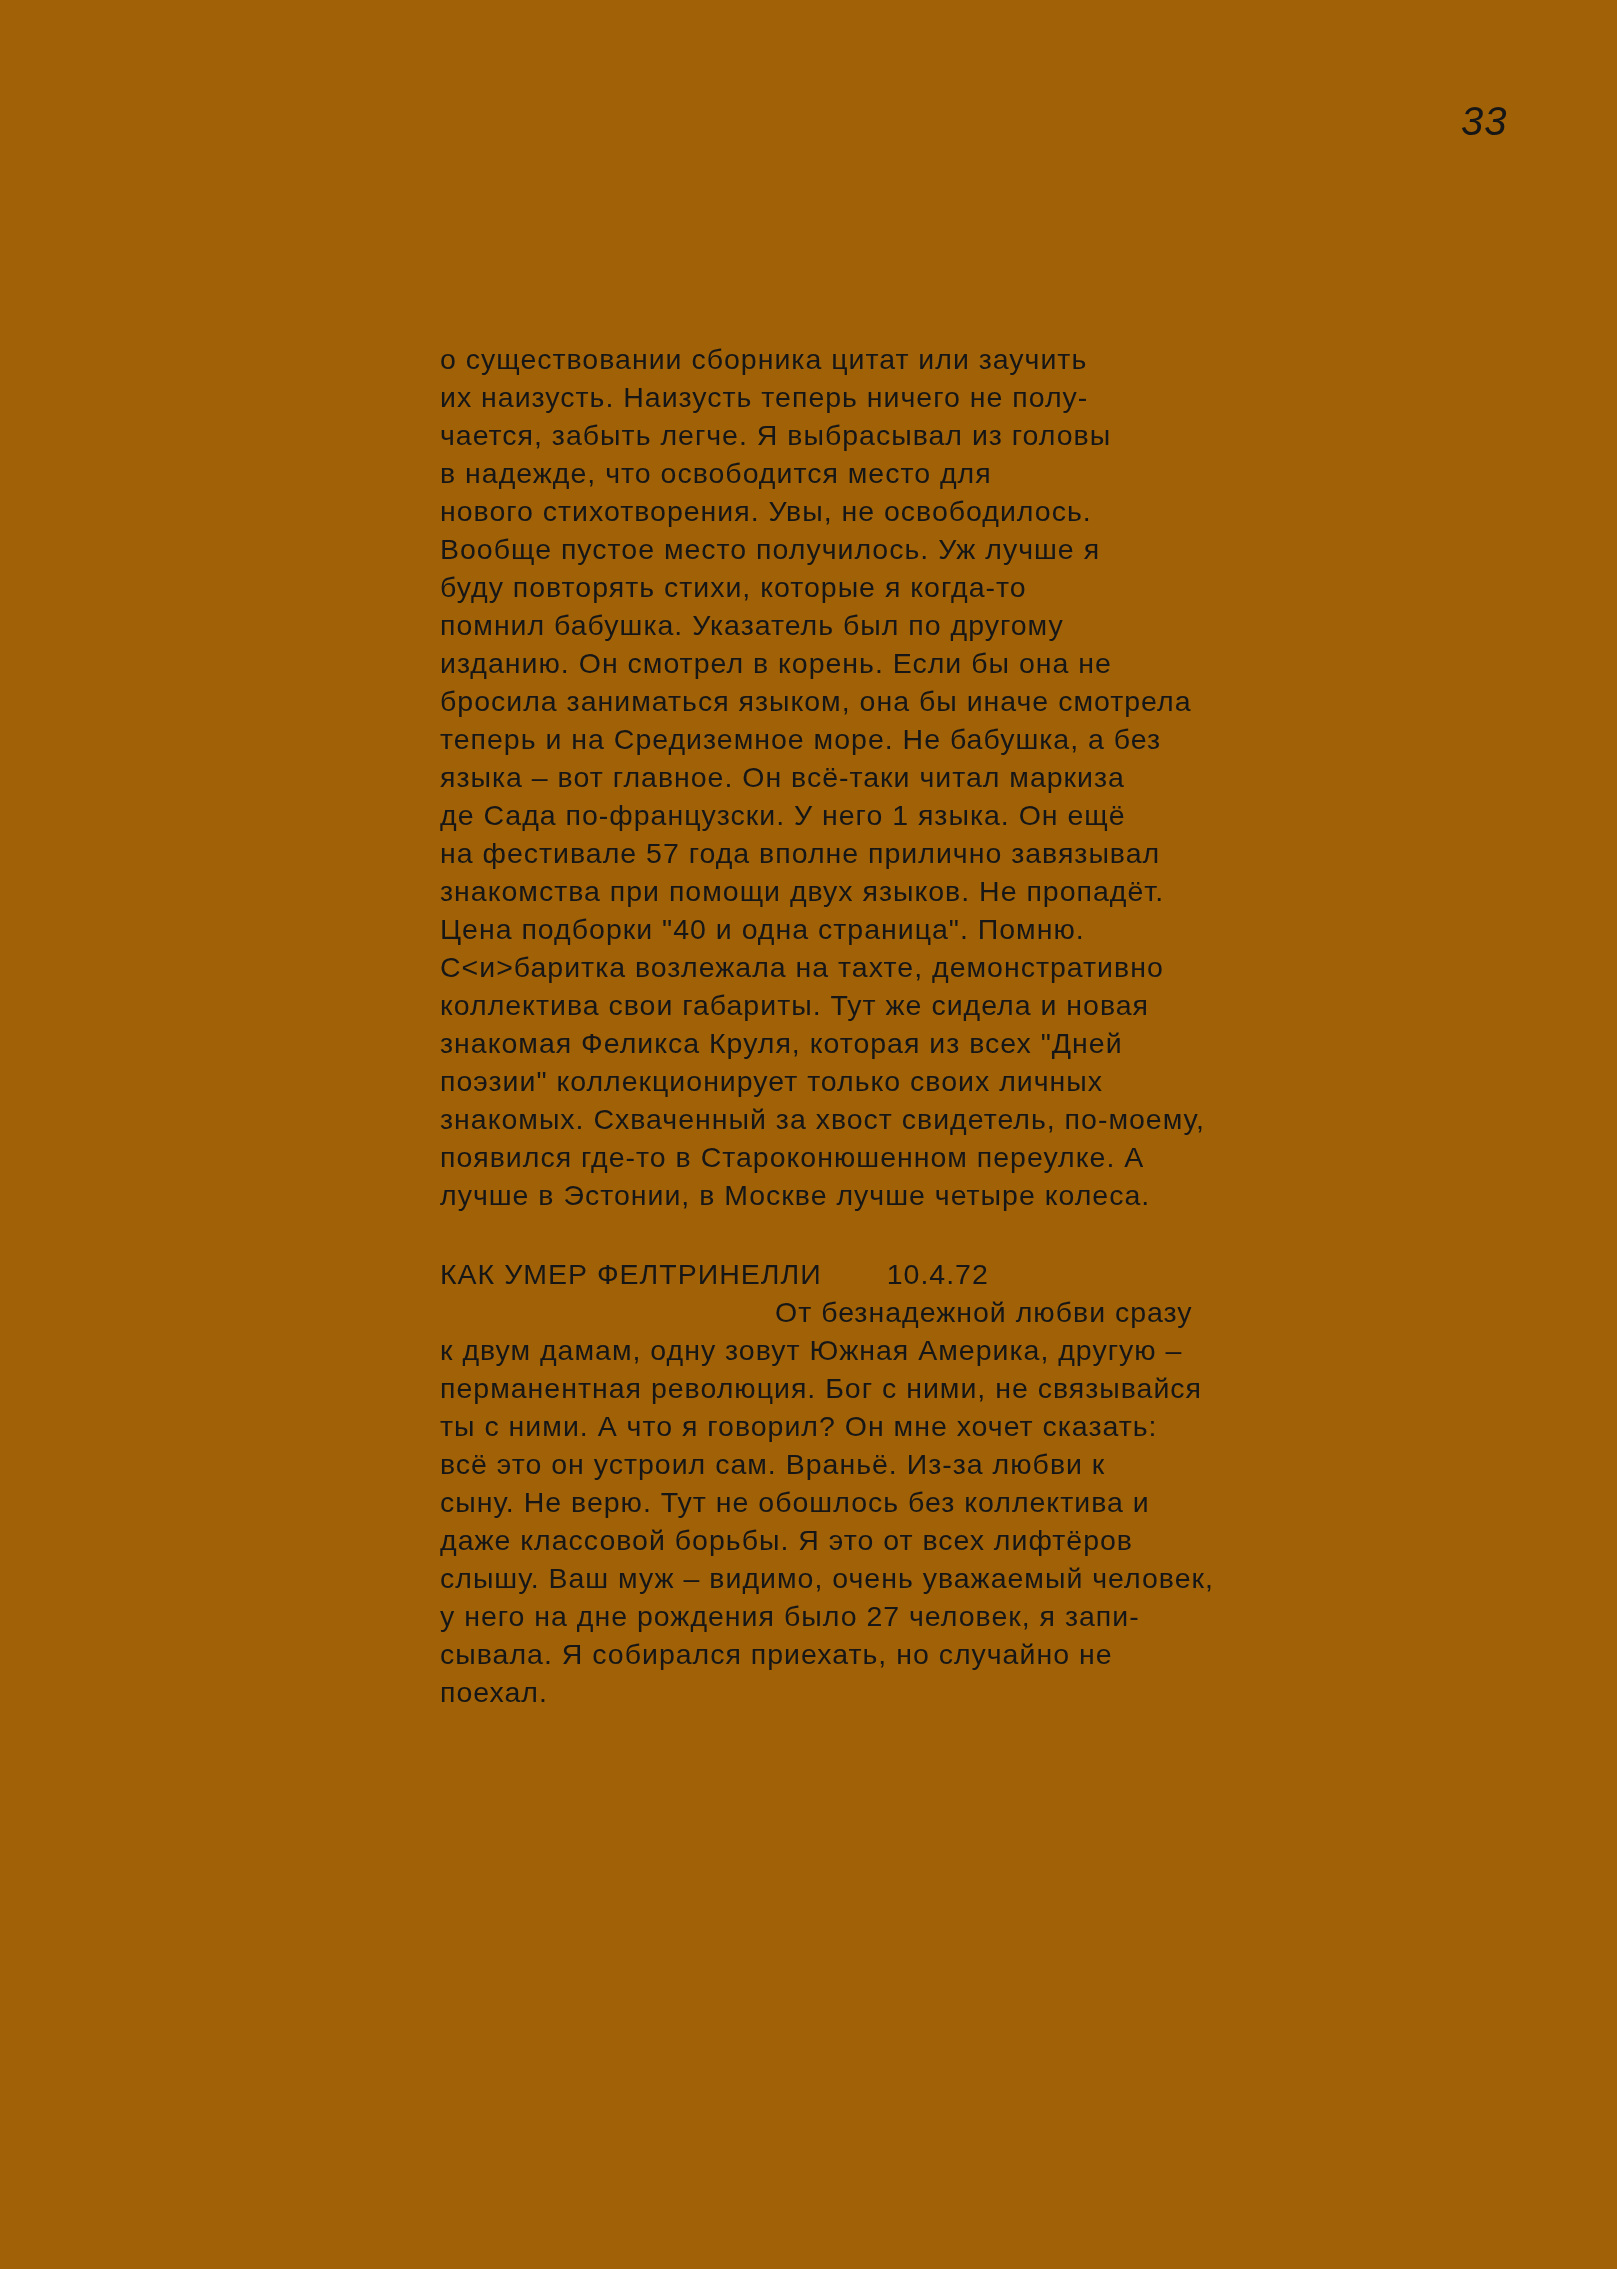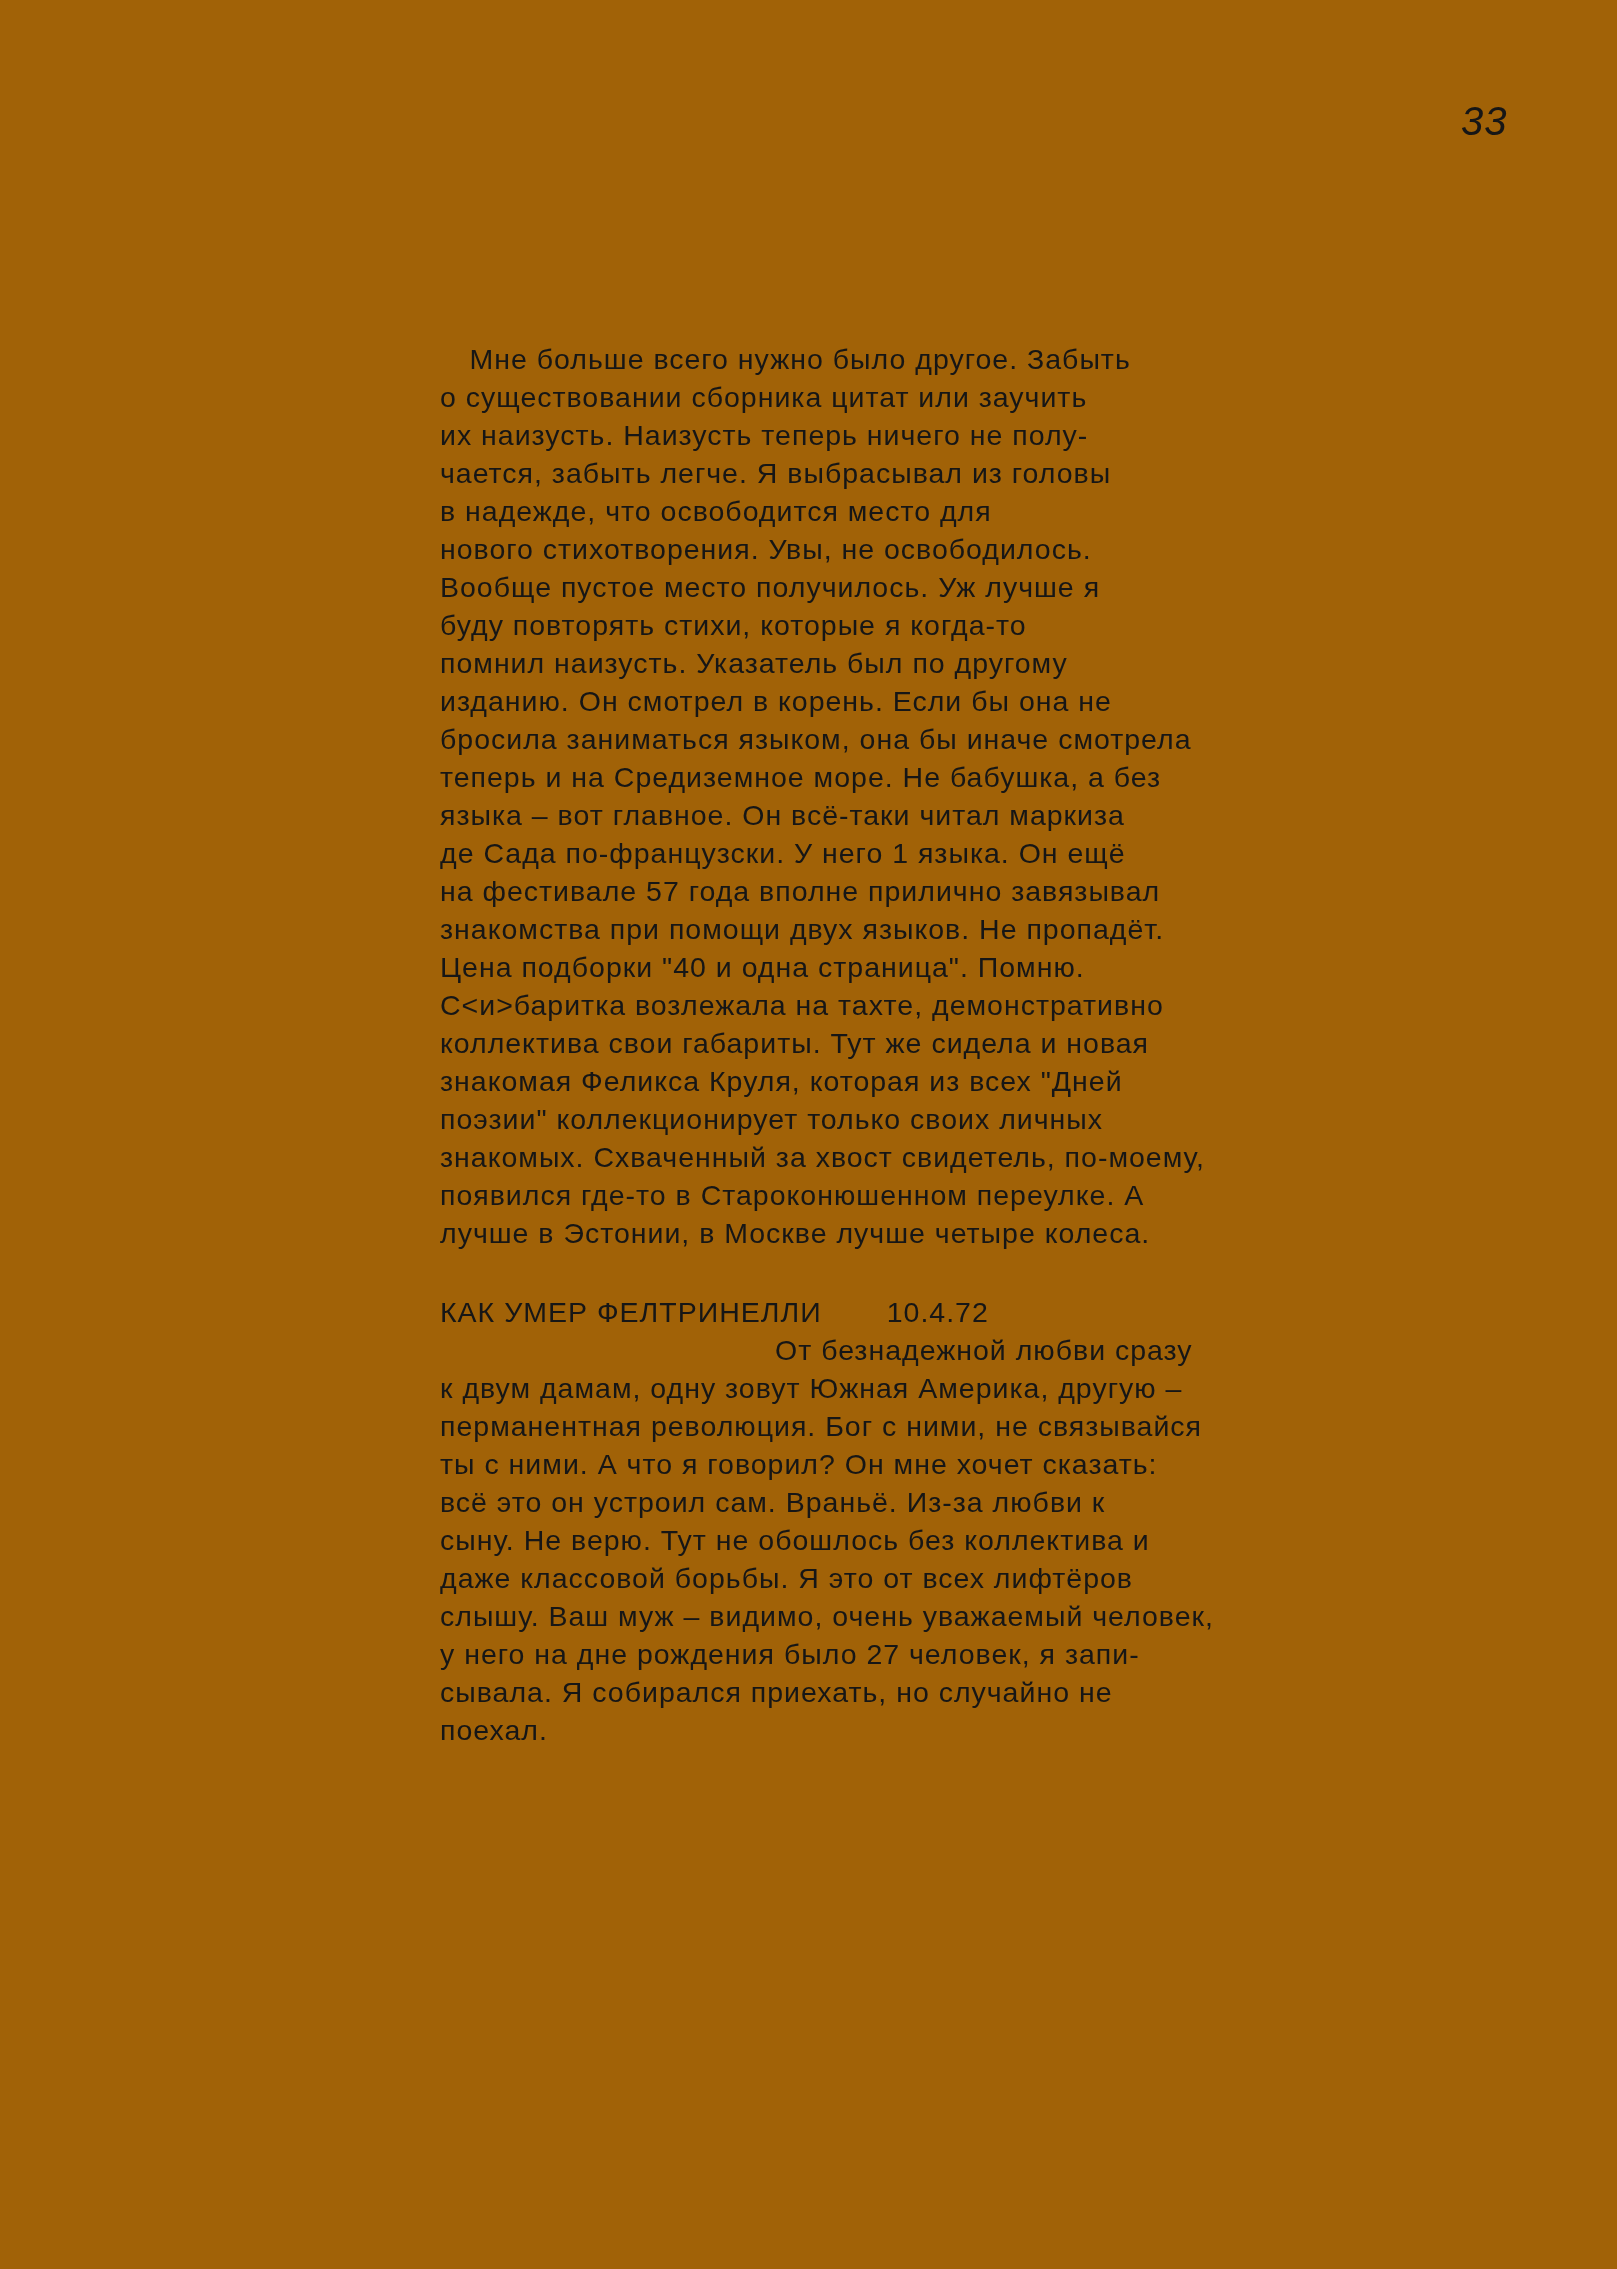--- a/index.html
+++ b/index.html
@@ -56,29 +56,28 @@
 </head>
 <body>
 
 <div class="page">
 
   <div class="page-number">33</div>
 
   <div class="text-block">
 
     <div>
-      <div class="line indent-first">Мне больше всего нужно было другое. Забыть</div>
       <div class="line">о существовании сборника цитат или заучить</div>
       <div class="line">их наизусть. Наизусть теперь ничего не полу-</div>
       <div class="line">чается, забыть легче. Я выбрасывал из головы</div>
       <div class="line">в надежде, что освободится место для</div>
       <div class="line">нового стихотворения. Увы, не освободилось.</div>
       <div class="line">Вообще пустое место получилось. Уж лучше я</div>
       <div class="line">буду повторять стихи, которые я когда-то</div>
-      <div class="line">помнил наизусть. Указатель был по другому</div>
+      <div class="line">помнил бабушка. Указатель был по другому</div>
       <div class="line">изданию. Он смотрел в корень. Если бы она не</div>
       <div class="line">бросила заниматься языком, она бы иначе смотрела</div>
       <div class="line">теперь и на Средиземное море. Не бабушка, а без</div>
       <div class="line">языка – вот главное. Он всё-таки читал маркиза</div>
       <div class="line">де Сада по-французски. У него 1 языка. Он ещё</div>
       <div class="line">на фестивале 57 года вполне прилично завязывал</div>
       <div class="line">знакомства при помощи двух языков. Не пропадёт.</div>
       <div class="line">Цена подборки "40 и одна страница". Помню.</div>
       <div class="line">С&lt;и&gt;баритка возлежала на тахте, демонстративно</div>
       <div class="line">коллектива свои габариты. Тут же сидела и новая</div>

